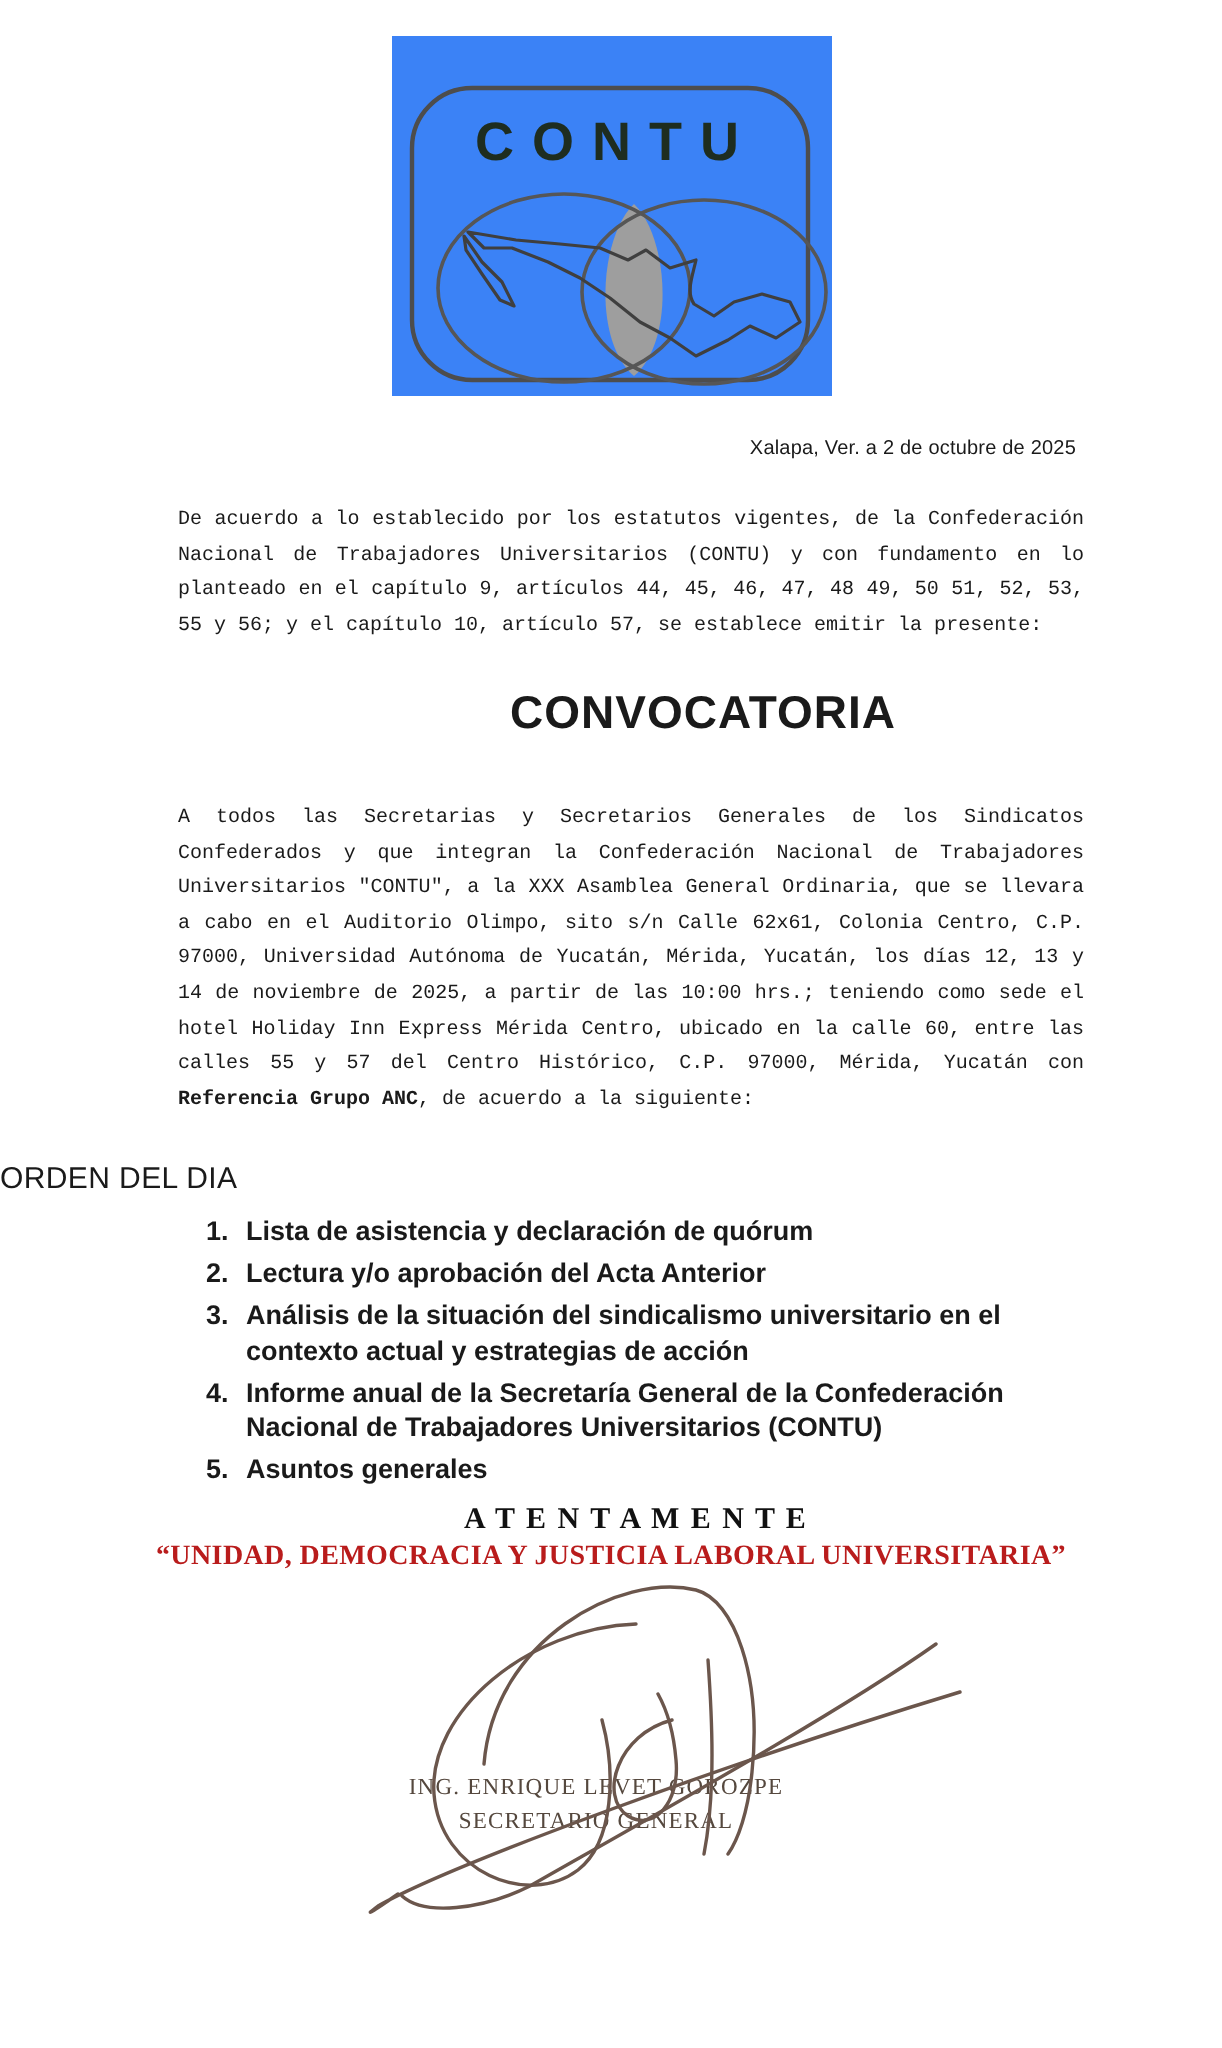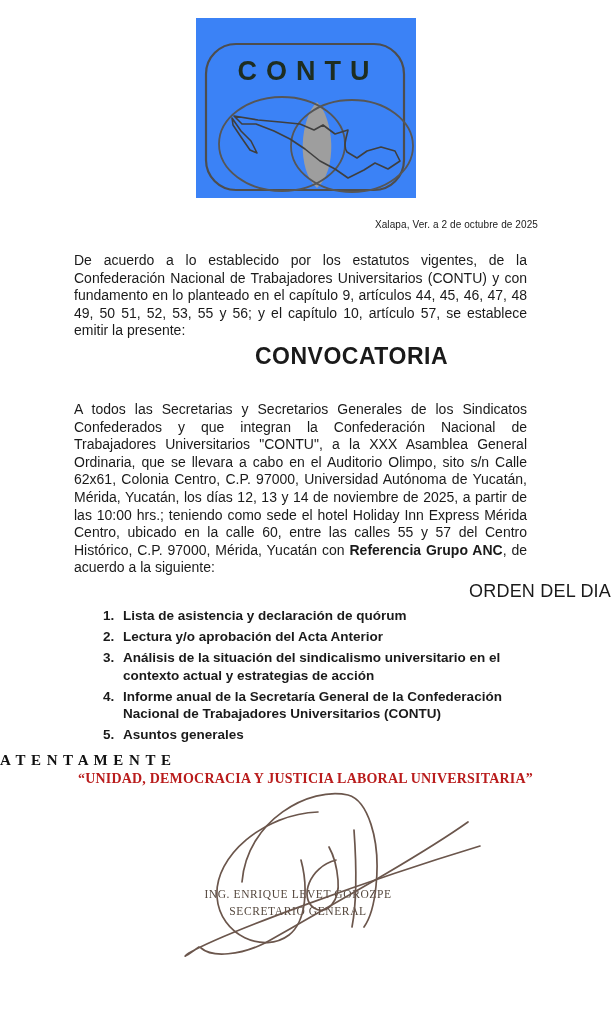--- a/index.html
+++ b/index.html
@@ -13,45 +13,46 @@
   }
   .logo-wrap {
     position:absolute; left:196px; top:18px; width:220px; height:180px;
     background:#3b82f6;
   }
   .date-line {
     position:absolute; left:85px; top:219px; width:453px;
     text-align:right; font-size:10px; letter-spacing:0.1px;
   }
   .para {
-    position:absolute; left:74px; width:453px;
-    font-size:14px; line-height:17.6px;
+    position:absolute; left:89px; width:453px;
+    font-size:10px; line-height:17.6px;
     text-align:justify;
+    font-family:Liberation Mono, monospace;
   }
   .p1 { top:252px; }
   .p2 { top:401px; }
   .doc-title {
     position:absolute; left:0; top:343px; width:611px;
     text-align:center; font-size:23px; font-weight:700; letter-spacing:0.5px;padding-left:46px;
   }
   .agenda-heading {
     position:absolute; left:0; top:581px; width:611px;
-    text-align:right; font-size:18px; font-weight:400; letter-spacing:0.2px;
+    text-align:left; font-size:15px; font-weight:400; letter-spacing:0.2px;
   }
   .agenda {
     position:absolute; left:103px; top:607px; width:437px;
     font-size:13.5px; font-weight:700; line-height:17.6px;
   }
   .agenda-row { display:flex; margin-bottom:3.4px; }
   .agenda-num { width:20px; flex:none; }
   .agenda-text { flex:1; }
   .salutation {
-    position:absolute; left:0; top:752px; width:580px; 
+    position:absolute; left:0; top:752px; width:580px; text-align:center;
     font-family:"Liberation Serif", serif; font-weight:700;
-    font-size:15px; letter-spacing:1px; color:#111111;
+    font-size:15px; letter-spacing:1px; color:#111111;padding-left:28px;
   }
   .motto {
     position:absolute; left:0; top:771px; width:611px; text-align:center;
     font-family:"Liberation Serif", serif; font-weight:700;
     font-size:14px; letter-spacing:0.2px; color:#b91c1c;
   }
   .signatory {
     position:absolute; left:0; top:886px; width:596px; text-align:center;
     font-family:"Liberation Serif", serif; font-size:11.5px;
     letter-spacing:0.6px; line-height:17px; color:#55483e; z-index:1;

